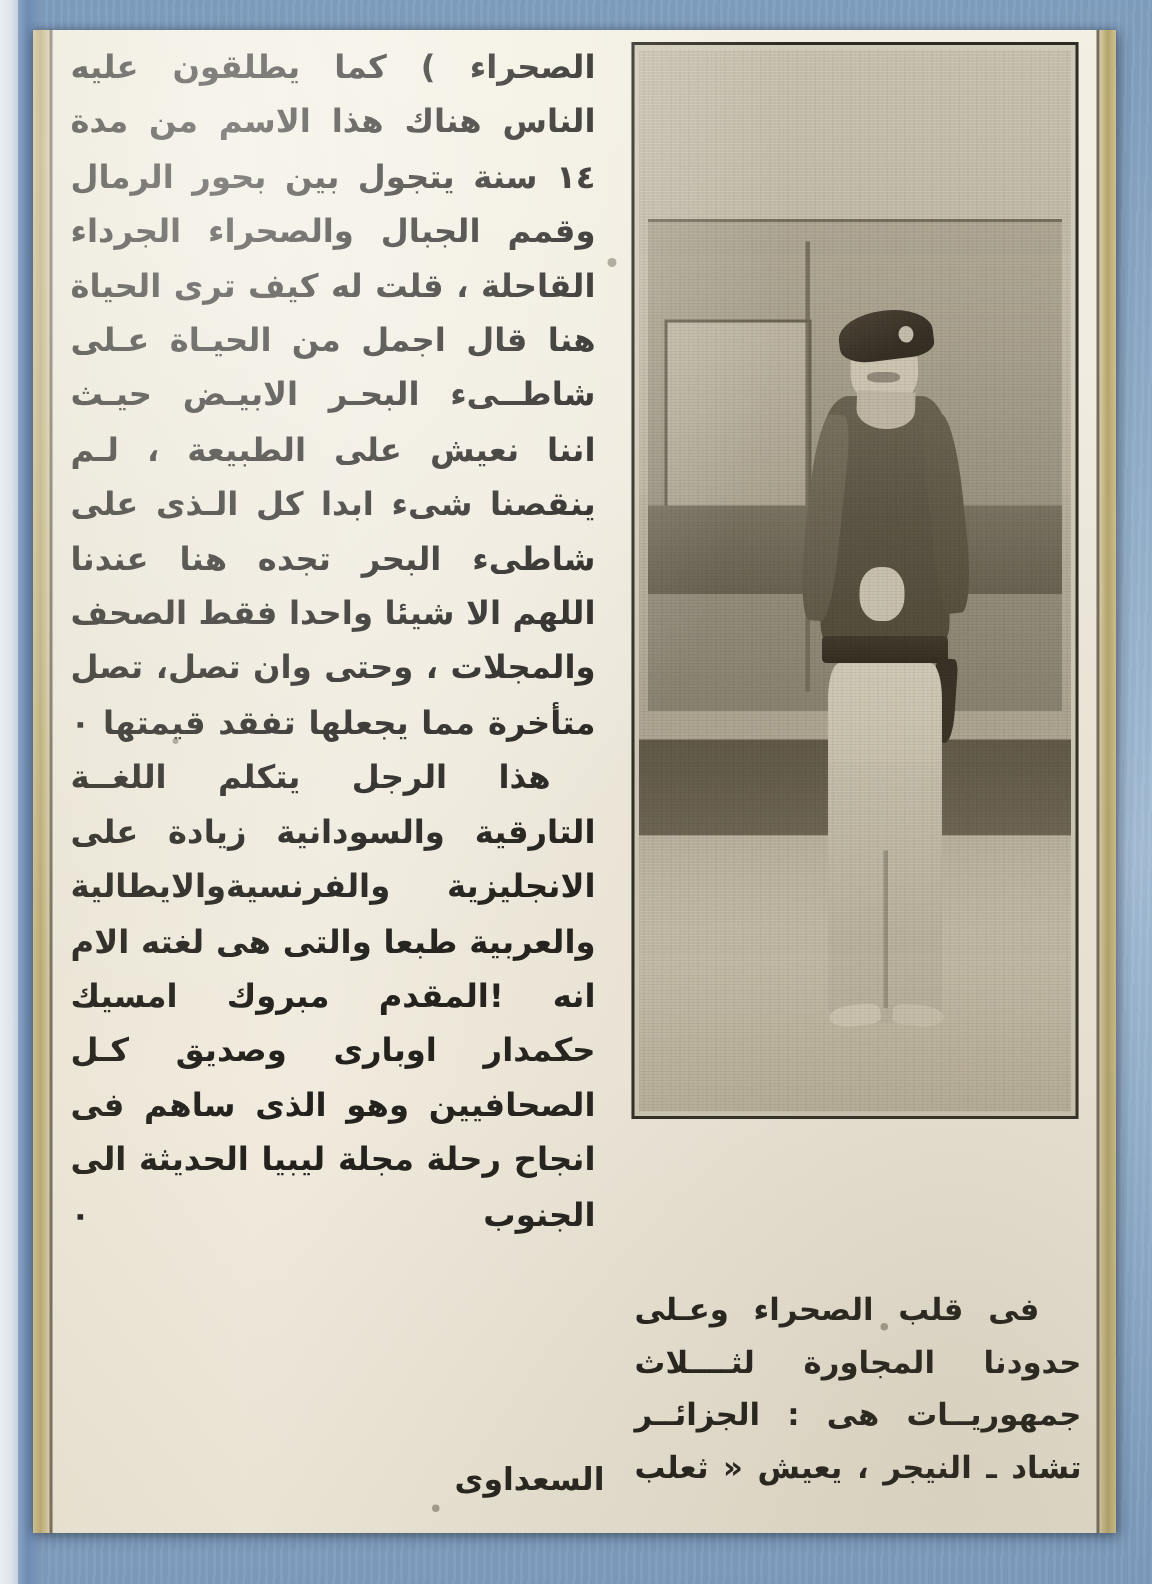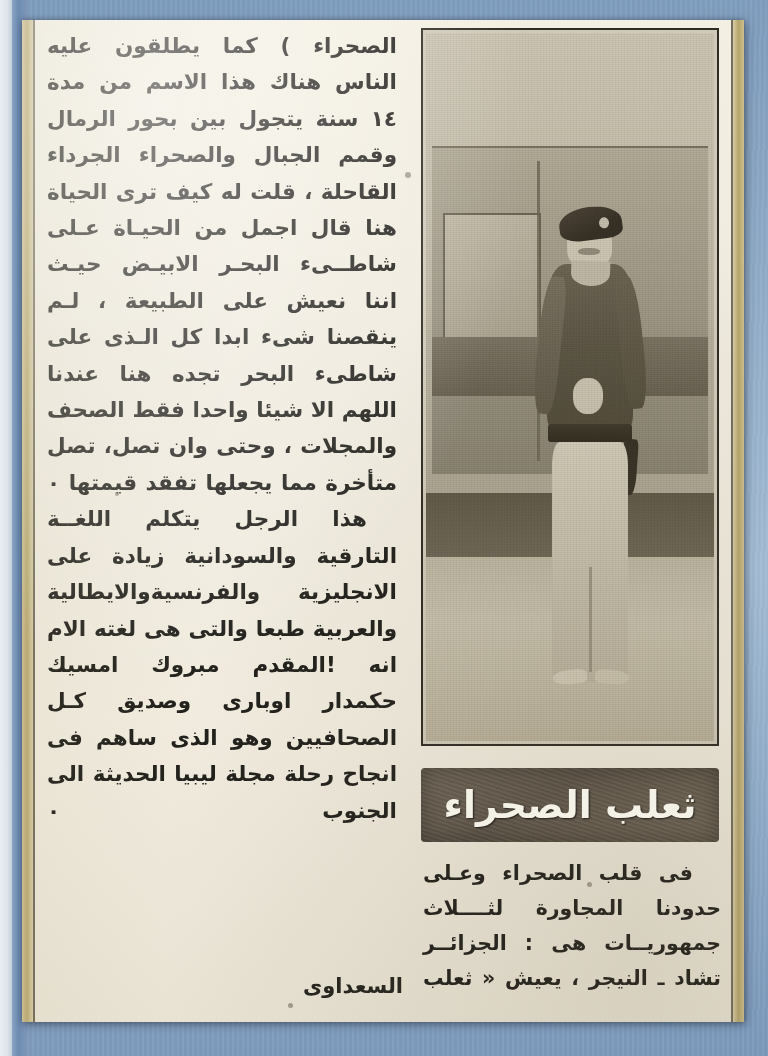--- a/index.html
+++ b/index.html
@@ -388,23 +388,20 @@
                 <div class="fig-shoe-l"></div>
                 <div class="fig-shoe-r"></div>
               </div>
             </div>
 
             <div class="ph-tone"></div>
             <div class="ph-grain"></div>
           </div>
         </div>
 
-        <div class="headline-box">
-          <span class="headline-text">ثعلب الصحراء</span>
-        </div>
 
         <div class="col-right-text">
           <p class="indent">فى قلب الصحراء وعـلى حدودنا المجاورة لثــــلاث جمهوريــات هى : الجزائــر تشاد ـ النيجر ، يعيش « ثعلب</p>
         </div>
 
       </div>
 
       <span class="speck" style="left:370px; top:152px; width:6px; height:6px;"></span>
       <span class="speck" style="left:80px;  top:472px; width:4px; height:4px;"></span>
       <span class="speck" style="left:253px; top:983px; width:5px; height:5px;"></span>

